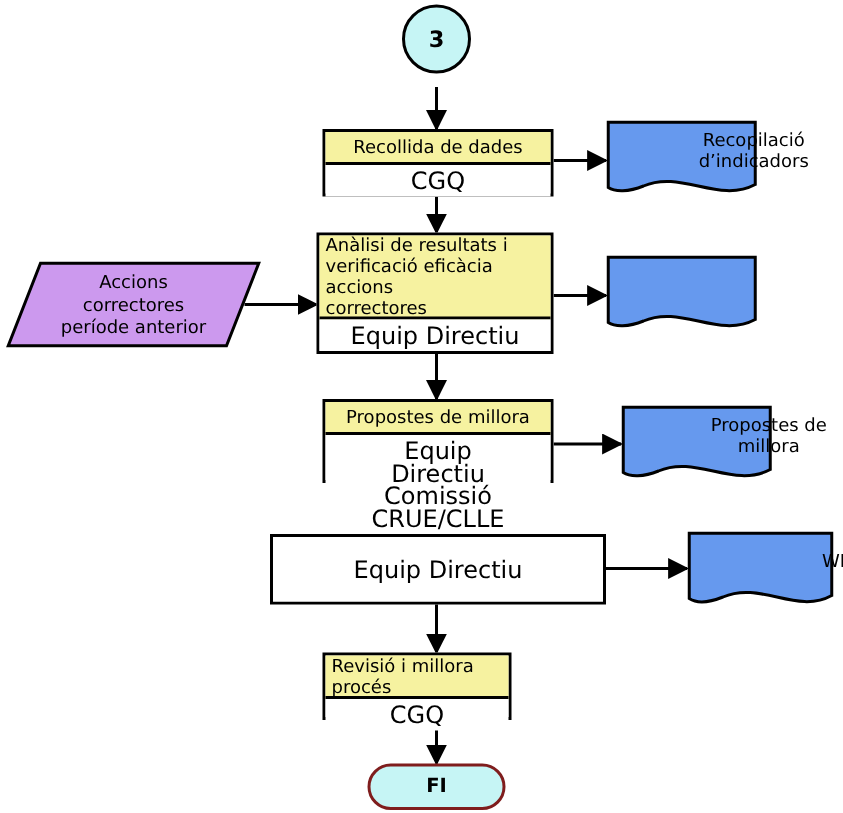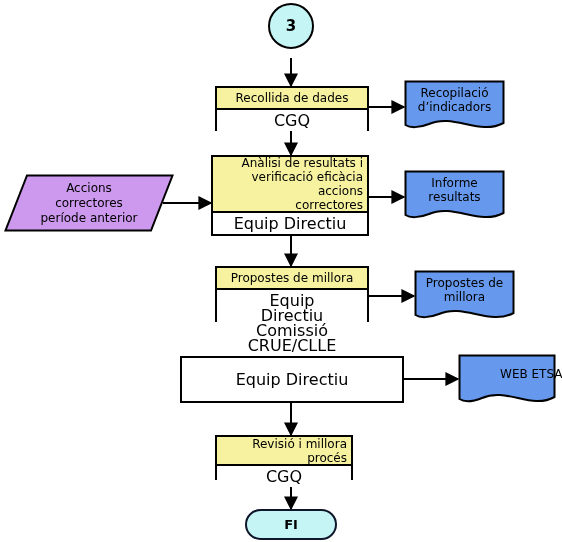--- a/index.html
+++ b/index.html
@@ -40,21 +40,21 @@
     background: #c6f5f5;
     display: flex;
     align-items: center;
     justify-content: center;
     font-size: 15px;
     font-weight: bold;
     line-height: 1;
   }
   
   .term-stadium {
-    border: 2px solid #0f172a;
+    border: 2px solid #7f1d1d;
     border-radius: 22px;
     background: #c6f5f5;
     display: flex;
     align-items: center;
     justify-content: center;
     font-size: 13px;
     font-weight: bold;
     line-height: 1;
   }
   
@@ -63,21 +63,21 @@
     background: #ffffff;
     display: flex;
     flex-direction: column;
   }
   .process .head {
     background: #f6f2a0;
     border-bottom: 2px solid #000000;
     display: flex;
     align-items: center;
     justify-content: center;
-    text-align: right;
+    text-align: left;
     font-size: 12px;
     line-height: 14px;
     padding: 3px 4px;
     white-space: pre-line;
   }
   .process .body {
     background: #ffffff;
     display: flex;
     align-items: center;
     justify-content: center;
@@ -102,20 +102,21 @@
     left: 0;
     top: 0;
     width: 100%;
     display: flex;
     align-items: center;
     justify-content: center;
     text-align: center;
     font-size: 12px;
     line-height: 14px;
     white-space: pre-line;
+    padding-left: 48px;
   }
   
   .para {
     position: absolute;
   }
   .para svg {
     position: absolute;
     left: 0;
     top: 0;
   }
@@ -201,22 +202,20 @@
     <div class="head" style="height:48px;">Anàlisi de resultats i
 verificació eficàcia accions
 correctores</div>
     <div class="body">Equip Directiu</div>
   </div>
 
   <div class="doc" style="left:404px; top:170px; width:101px; height:53px;">
     <svg width="101" height="53" viewBox="0 0 101 53">
       <path d="M 1.5 1.5 L 99.5 1.5 L 99.5 43 C 75 56 50 33 25 44 C 15 48 6 48 1.5 45 Z" fill="#6699ee" stroke="#000000" stroke-width="2"></path>
     </svg>
-    <div class="doc-label" style="height:40px;">Informe
-resultats</div>
   </div>
 
   <div class="node process" style="left:215px; top:266px; width:154px; height:56px;">
     <div class="head" style="height:21px;">Propostes de millora</div>
     <div class="body">Equip Directiu
 Comissió  CRUE/CLLE</div>
   </div>
 
   <div class="doc" style="left:414px; top:270px; width:101px; height:53px;">
     <svg width="101" height="53" viewBox="0 0 101 53">
@@ -230,21 +229,21 @@
     <div class="body">Equip Directiu</div>
   </div>
 
   <div class="doc" style="left:458px; top:354px; width:98px; height:53px;">
     <svg width="98" height="53" viewBox="0 0 98 53">
       <path d="M 1.5 1.5 L 96.5 1.5 L 96.5 43 C 73 56 49 33 24 44 C 14 48 6 48 1.5 45 Z" fill="#6699ee" stroke="#000000" stroke-width="2"></path>
     </svg>
     <div class="doc-label" style="height:40px;margin-left:28px;">WEB ETSAV</div>
   </div>
 
-  <div class="node process" style="left:215px; top:435px; width:138px; height:45px;">
+  <div class="node process" style="left:215px; top:435px; width:126px; height:45px;">
     <div class="head" style="height:21px;">Revisió i millora procés</div>
     <div class="body">CGQ</div>
   </div>
 
   <div class="node term-stadium" style="left:245px; top:509px; width:92px; height:31px;">
     <span>FI</span>
   </div>
 
 </div>
 

